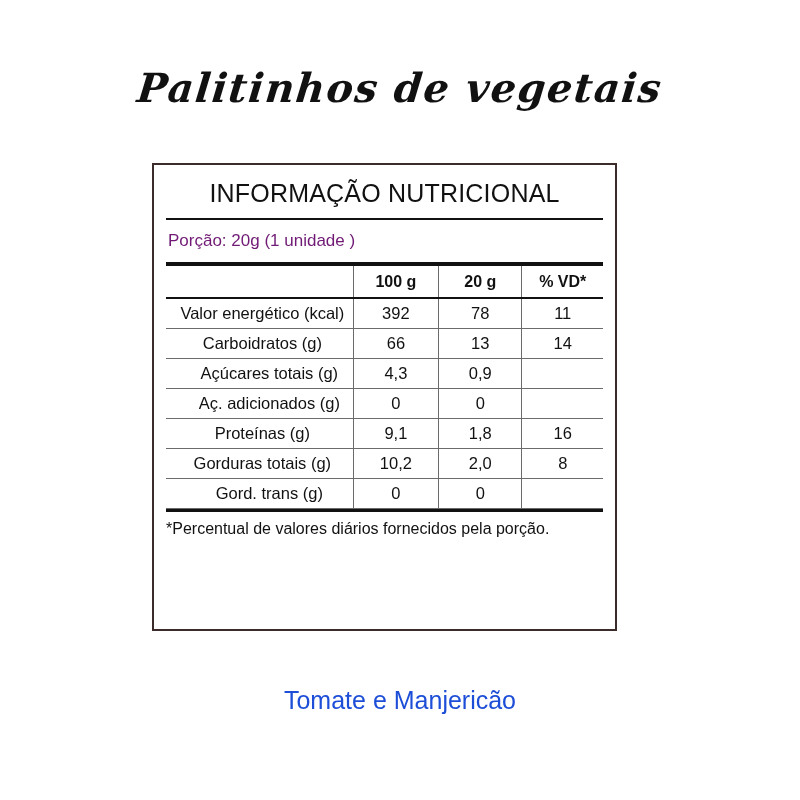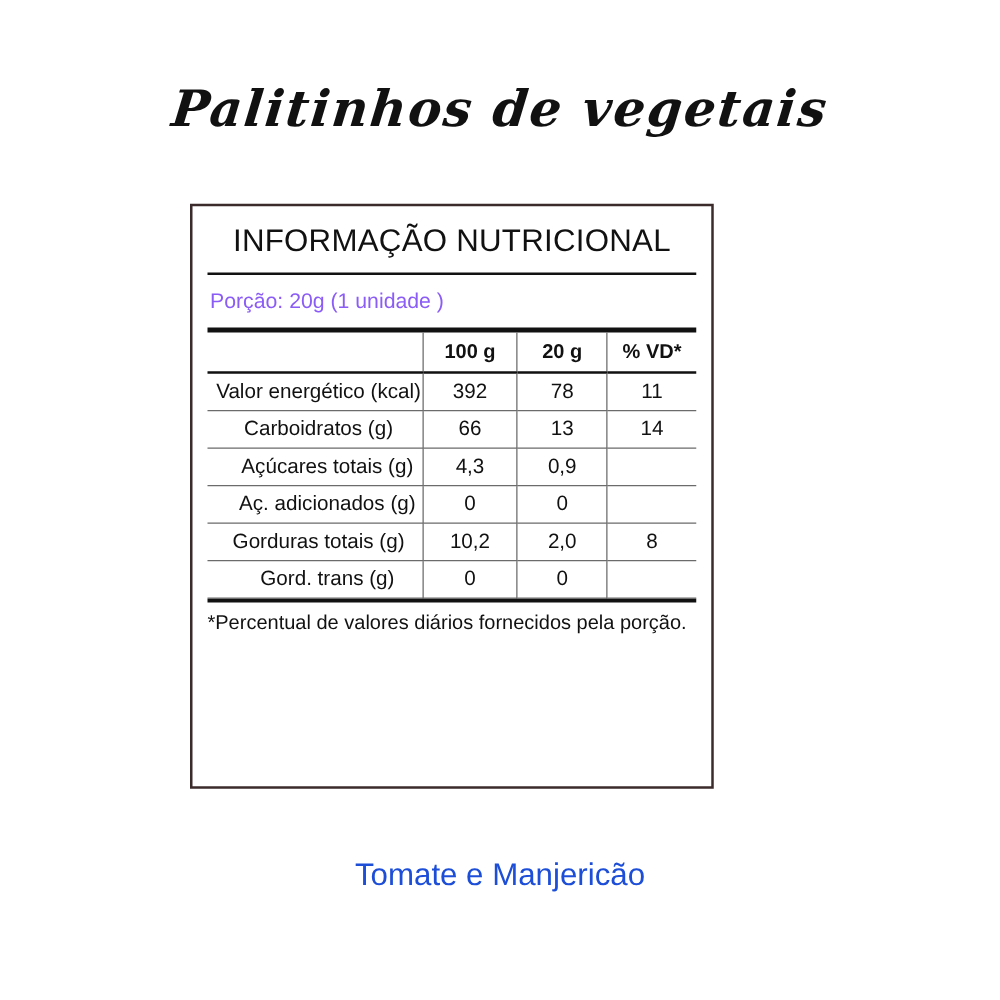--- a/index.html
+++ b/index.html
@@ -34,21 +34,21 @@
     letter-spacing: 1.5px;
     color: #111111;
     transform: skewX(-6deg);
   }
 
   
   .panel {
     position: absolute;
     left: 152px;
     top: 163px;
-    width: 419px;
+    width: 465px;
     height: 468px;
     border: 2px solid #3b2b2b;
     box-sizing: border-box;
     background: #ffffff;
   }
   .panel-title {
     text-align: center;
     font-size: 25px;
     letter-spacing: 0.2px;
     padding: 14px 0 10px 0;
@@ -58,21 +58,21 @@
     height: 2px;
     background: #111111;
     margin: 0 12px;
   }
   .rule.thick {
     height: 4px;
   }
   .portion {
     font-size: 17px;
     padding: 11px 0 11px 14px;
-    color: #8b5cf6;
+    color: #701a75;
   }
 
   table.nutri {
     width: calc(100% - 24px);
     margin: 0 12px;
     border-collapse: collapse;
     font-size: 16.5px;
   }
   table.nutri td, table.nutri th {
     border-bottom: 1px solid #6b6b6b;
@@ -180,20 +180,26 @@
           <td class="val-col">0,9</td>
           <td class="vd-col"></td>
         </tr>
         <tr>
           <td class="label-col indent">Aç. adicionados (g)</td>
           <td class="val-col">0</td>
           <td class="val-col">0</td>
           <td class="vd-col"></td>
         </tr>
         <tr>
+          <td class="label-col">Proteínas (g)</td>
+          <td class="val-col">9,1</td>
+          <td class="val-col">1,8</td>
+          <td class="vd-col">16</td>
+        </tr>
+        <tr>
           <td class="label-col">Gorduras totais (g)</td>
           <td class="val-col">10,2</td>
           <td class="val-col">2,0</td>
           <td class="vd-col">8</td>
         </tr>
         <tr>
           <td class="label-col indent">Gord. trans (g)</td>
           <td class="val-col">0</td>
           <td class="val-col">0</td>
           <td class="vd-col"></td>

